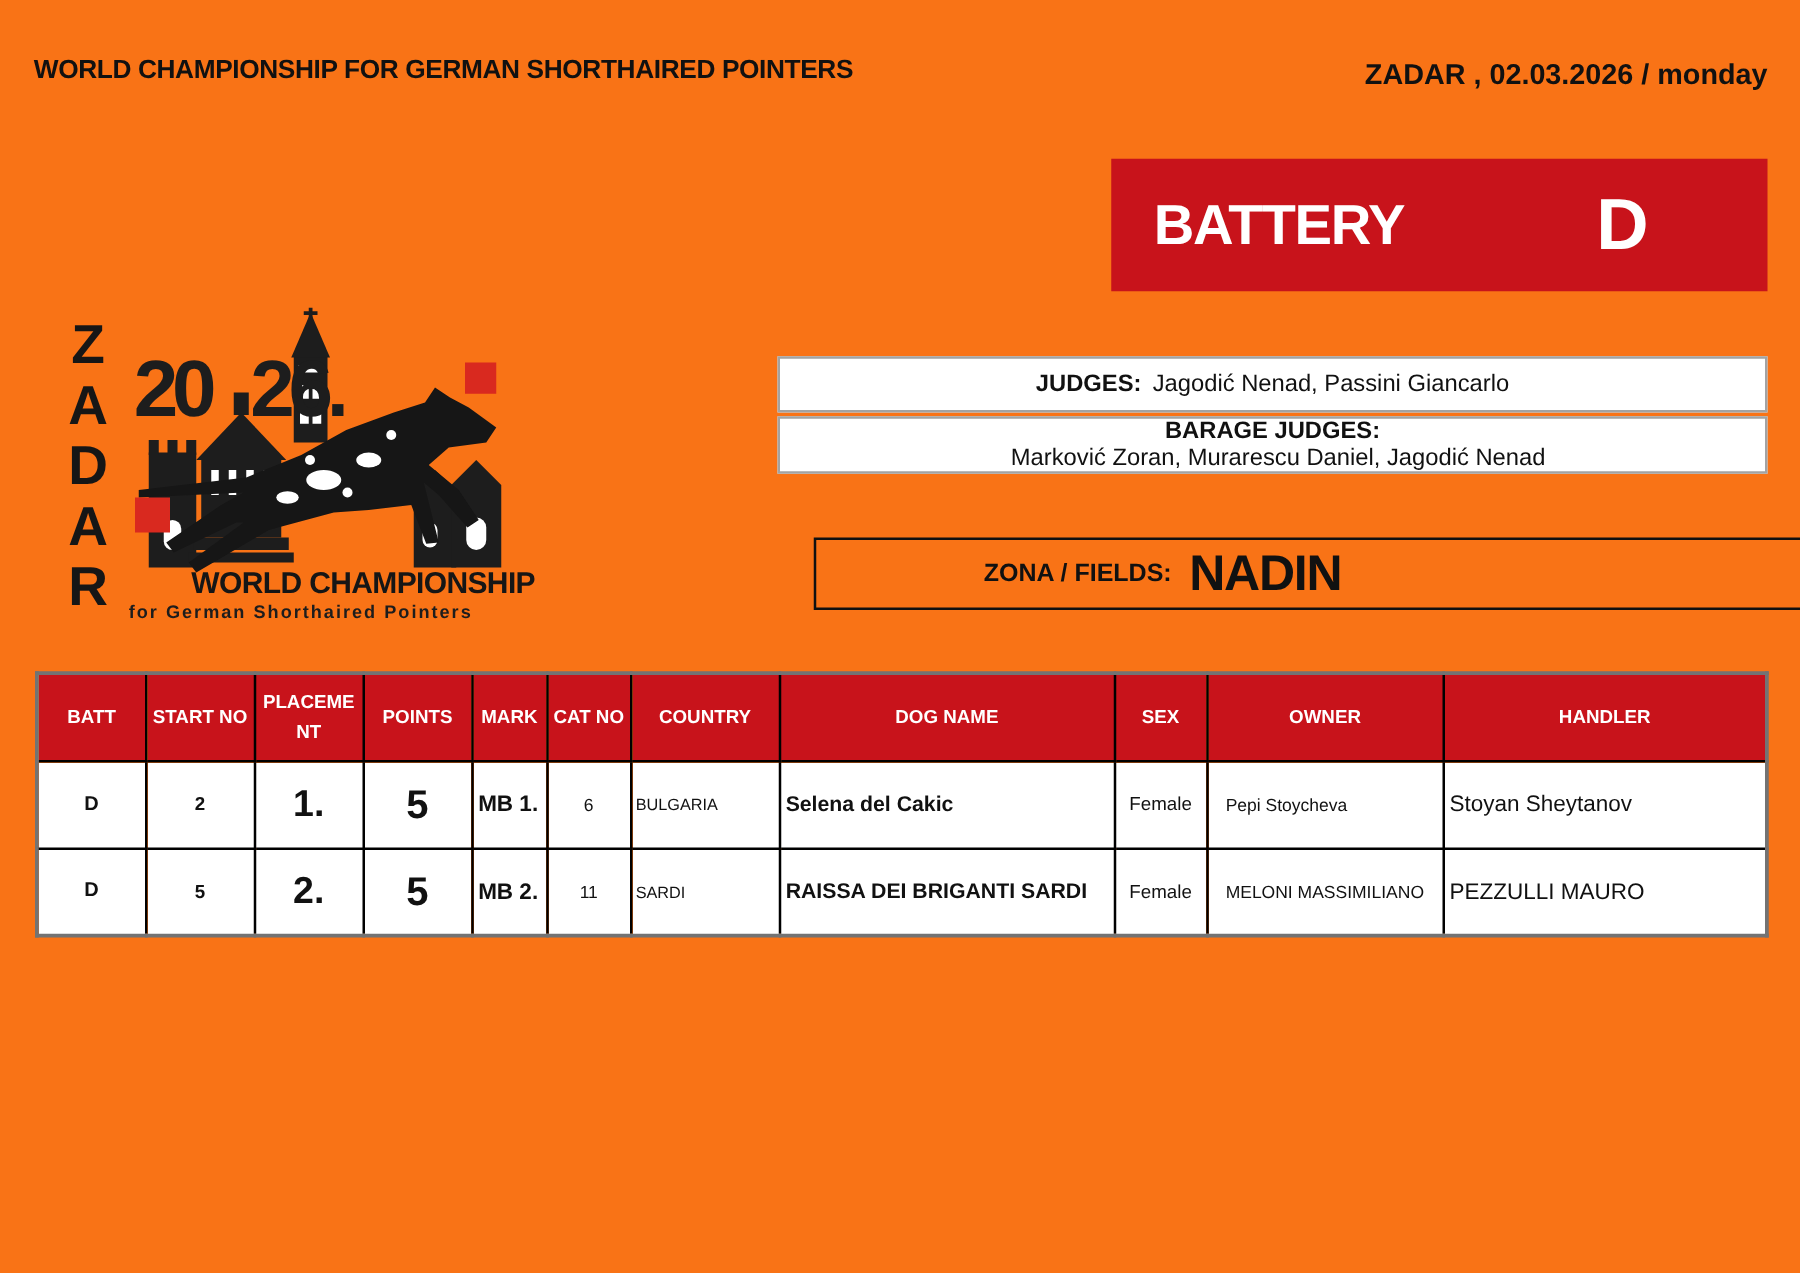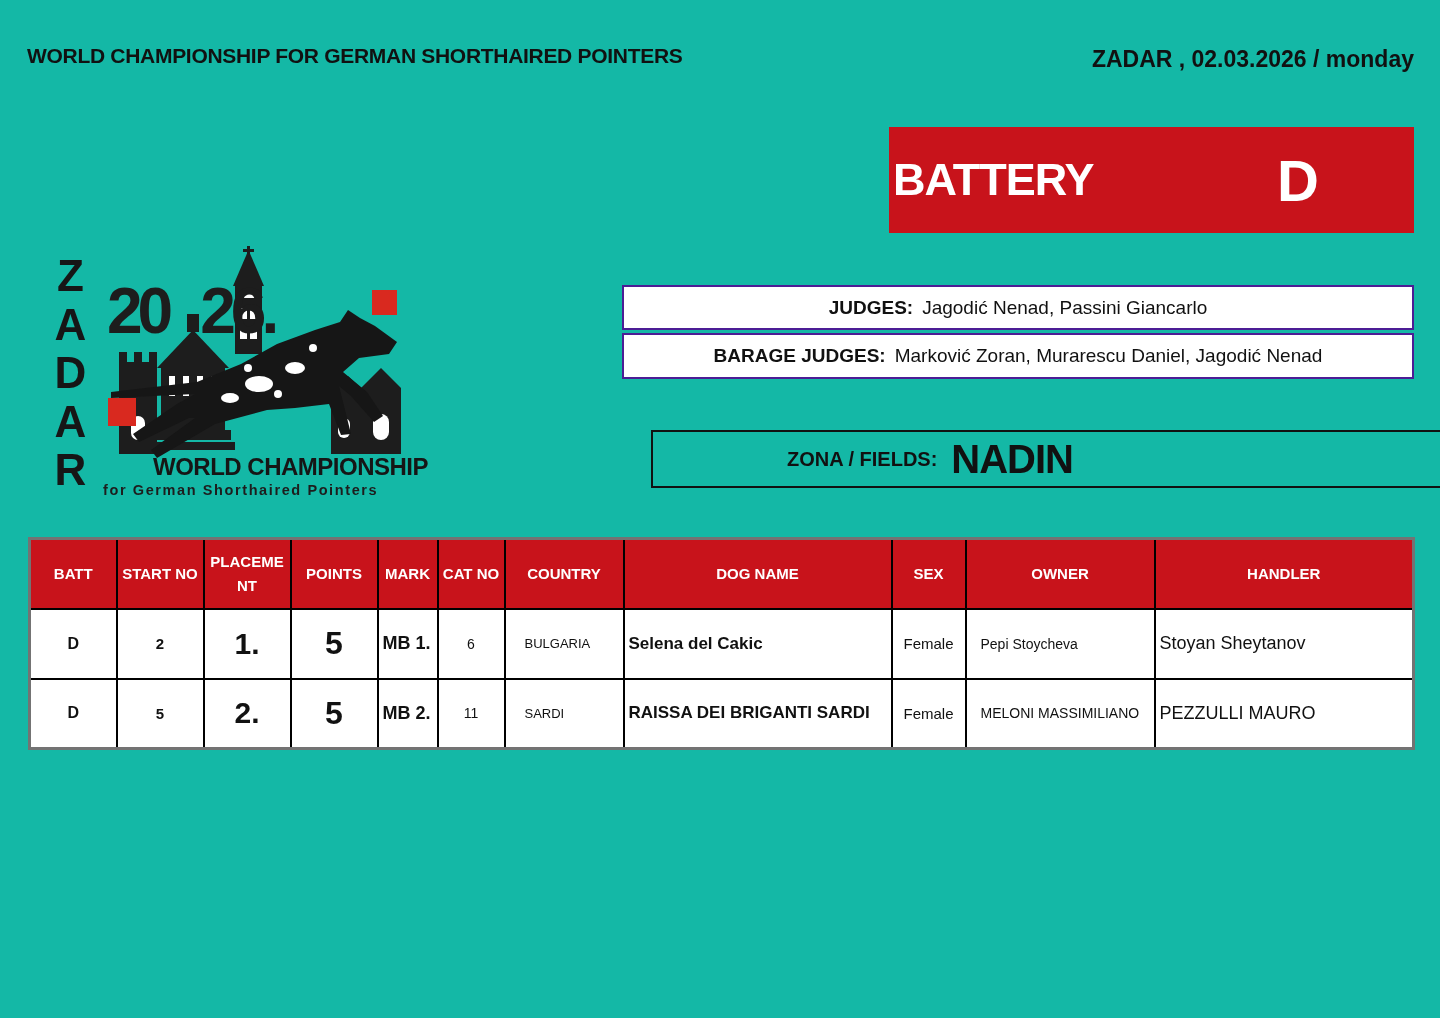--- a/index.html
+++ b/index.html
@@ -1,66 +1,66 @@
 <!DOCTYPE html>
 <html><head>
 <meta charset="utf-8">
 <style>
   * { margin:0; padding:0; box-sizing:border-box; }
   html,body { background:#ffffff; }
   body { font-family:"Liberation Sans","DejaVu Sans",sans-serif; color:#111; }
-  .page { position:relative; width:1440px; height:1018px; background:#14b8a6; overflow:hidden; }
+  .page { position:relative; width:1440px; height:1018px; background:#f97316; overflow:hidden; }
 
   
   .doc-title { position:absolute; left:27px; top:44px; font-size:21px; font-weight:800; letter-spacing:-0.3px; }
   .doc-date  { position:absolute; right:26px; top:46px; font-size:23px; font-weight:800; }
 
   
   .battery-banner { position:absolute; left:889px; top:127px; width:525px; height:106px; background:#C8131B; }
-  .battery-label { position:absolute; left:4px; top:50%; transform:translateY(-50%); color:#fff; font-size:45px; font-weight:800; letter-spacing:-1px; }
+  .battery-label { position:absolute; left:34px; top:50%; transform:translateY(-50%); color:#fff; font-size:45px; font-weight:800; letter-spacing:-1px; }
   .battery-value { position:absolute; left:388px; top:50%; transform:translateY(-50%); color:#fff; font-size:58px; font-weight:800; }
 
   
   .logo { position:absolute; left:45px; top:246px; width:366px; height:260px; }
   .logo-zadar { position:absolute; left:0; top:6px; width:50px; display:flex; flex-direction:column; align-items:center; }
   .logo-zadar span { font-size:44px; line-height:48.5px; font-weight:800; letter-spacing:-1px; color:#161616; }
   .logo-year { position:absolute; left:62px; top:-2px; z-index:3; display:flex; }
   .logo-year .y { font-size:64px; line-height:92px; font-weight:800; letter-spacing:-5px; color:#1d1d1d;margin-top:21px; }
   .logo-year .y2 { margin-left:32px; }
   .logo-sq { position:absolute; background:#D9291F; z-index:3; }
   .sq-top { left:327px; top:44px; width:25px; height:25px; }
   .sq-left { left:63px; top:152px; width:28px; height:28px; }
   .logo-art { position:absolute; left:0; top:0; z-index:2; }
   .logo-wc  { position:absolute; left:108px; top:207px; width:250px; z-index:3; font-size:24px; font-weight:800; letter-spacing:-0.5px; color:#161616; white-space:nowrap; }
   .logo-sub { position:absolute; left:58px; top:236px; z-index:3; font-size:14.5px; font-weight:700; letter-spacing:1.6px; color:#1d1d1d; white-space:nowrap; }
 
   
-  .info-box { position:absolute; left:622px; width:792px; border:2px solid #4c1d95; background:#fff; display:flex; align-items:center; justify-content:center; }
+  .info-box { position:absolute; left:622px; width:792px; border:2px solid #a3a3a3; background:#fff; display:flex; align-items:center; justify-content:center; }
   .judges-box { top:285px; height:45px; }
-  .barage-box { top:333px; height:46px; }
+  .barage-box { top:333px; height:46px;flex-direction:column; }
   .info-label { font-weight:800; font-size:19px; }
   .info-value { font-size:19px; margin-left:9px; }
 
   .zona-box { position:absolute; left:622px; top:430px; width:792px; height:58px; border:2px solid #111; display:flex; align-items:center; justify-content:center;margin-left:29px; }
   .zona-inner { display:flex; align-items:center; transform:translateX(-117px); }
   .zona-label { font-weight:800; font-size:20px; }
   .zona-value { font-size:40px; font-weight:800; letter-spacing:-1px; margin-left:14px; line-height:1; }
 
   
   .results { position:absolute; left:28px; top:537px; width:1384px; border-collapse:collapse; table-layout:fixed; border:3px solid #737373; }
   .results th, .results td { border:2px solid #000; vertical-align:middle; overflow:hidden; }
   .results th { background:#C8131B; color:#fff; font-weight:800; font-size:15px; height:70px; text-align:center; padding:2px 3px; overflow-wrap:anywhere; line-height:1.6; }
   .results td { height:70px; background:#fff; padding:2px 5px; }
   .results td:nth-child(1) { text-align:center; font-weight:800; font-size:16px; }
   .results td:nth-child(2) { text-align:center; font-weight:800; font-size:15px; }
   .results td:nth-child(3) { text-align:center; font-weight:800; font-size:30px; }
   .results td:nth-child(4) { text-align:center; font-weight:800; font-size:32px; }
   .results td:nth-child(5) { text-align:left;   font-weight:800; font-size:18px; padding-left:4px; }
   .results td:nth-child(6) { text-align:center; font-size:14px; }
-  .results td:nth-child(7) { text-align:left;   font-size:13px; padding-left:19px; }
+  .results td:nth-child(7) { text-align:left;   font-size:13px; padding-left:3px; }
   .results td:nth-child(8) { text-align:left;   font-weight:800; font-size:17px; padding-left:4px; }
   .results td:nth-child(9) { text-align:center; font-size:15px; }
   .results td:nth-child(10){ text-align:left;   font-size:14px; padding-left:14px; }
   .results td:nth-child(11){ text-align:left;   font-size:18px; padding-left:4px; }
 </style>
 </head>
 <body>
 
 <div class="page">
 

